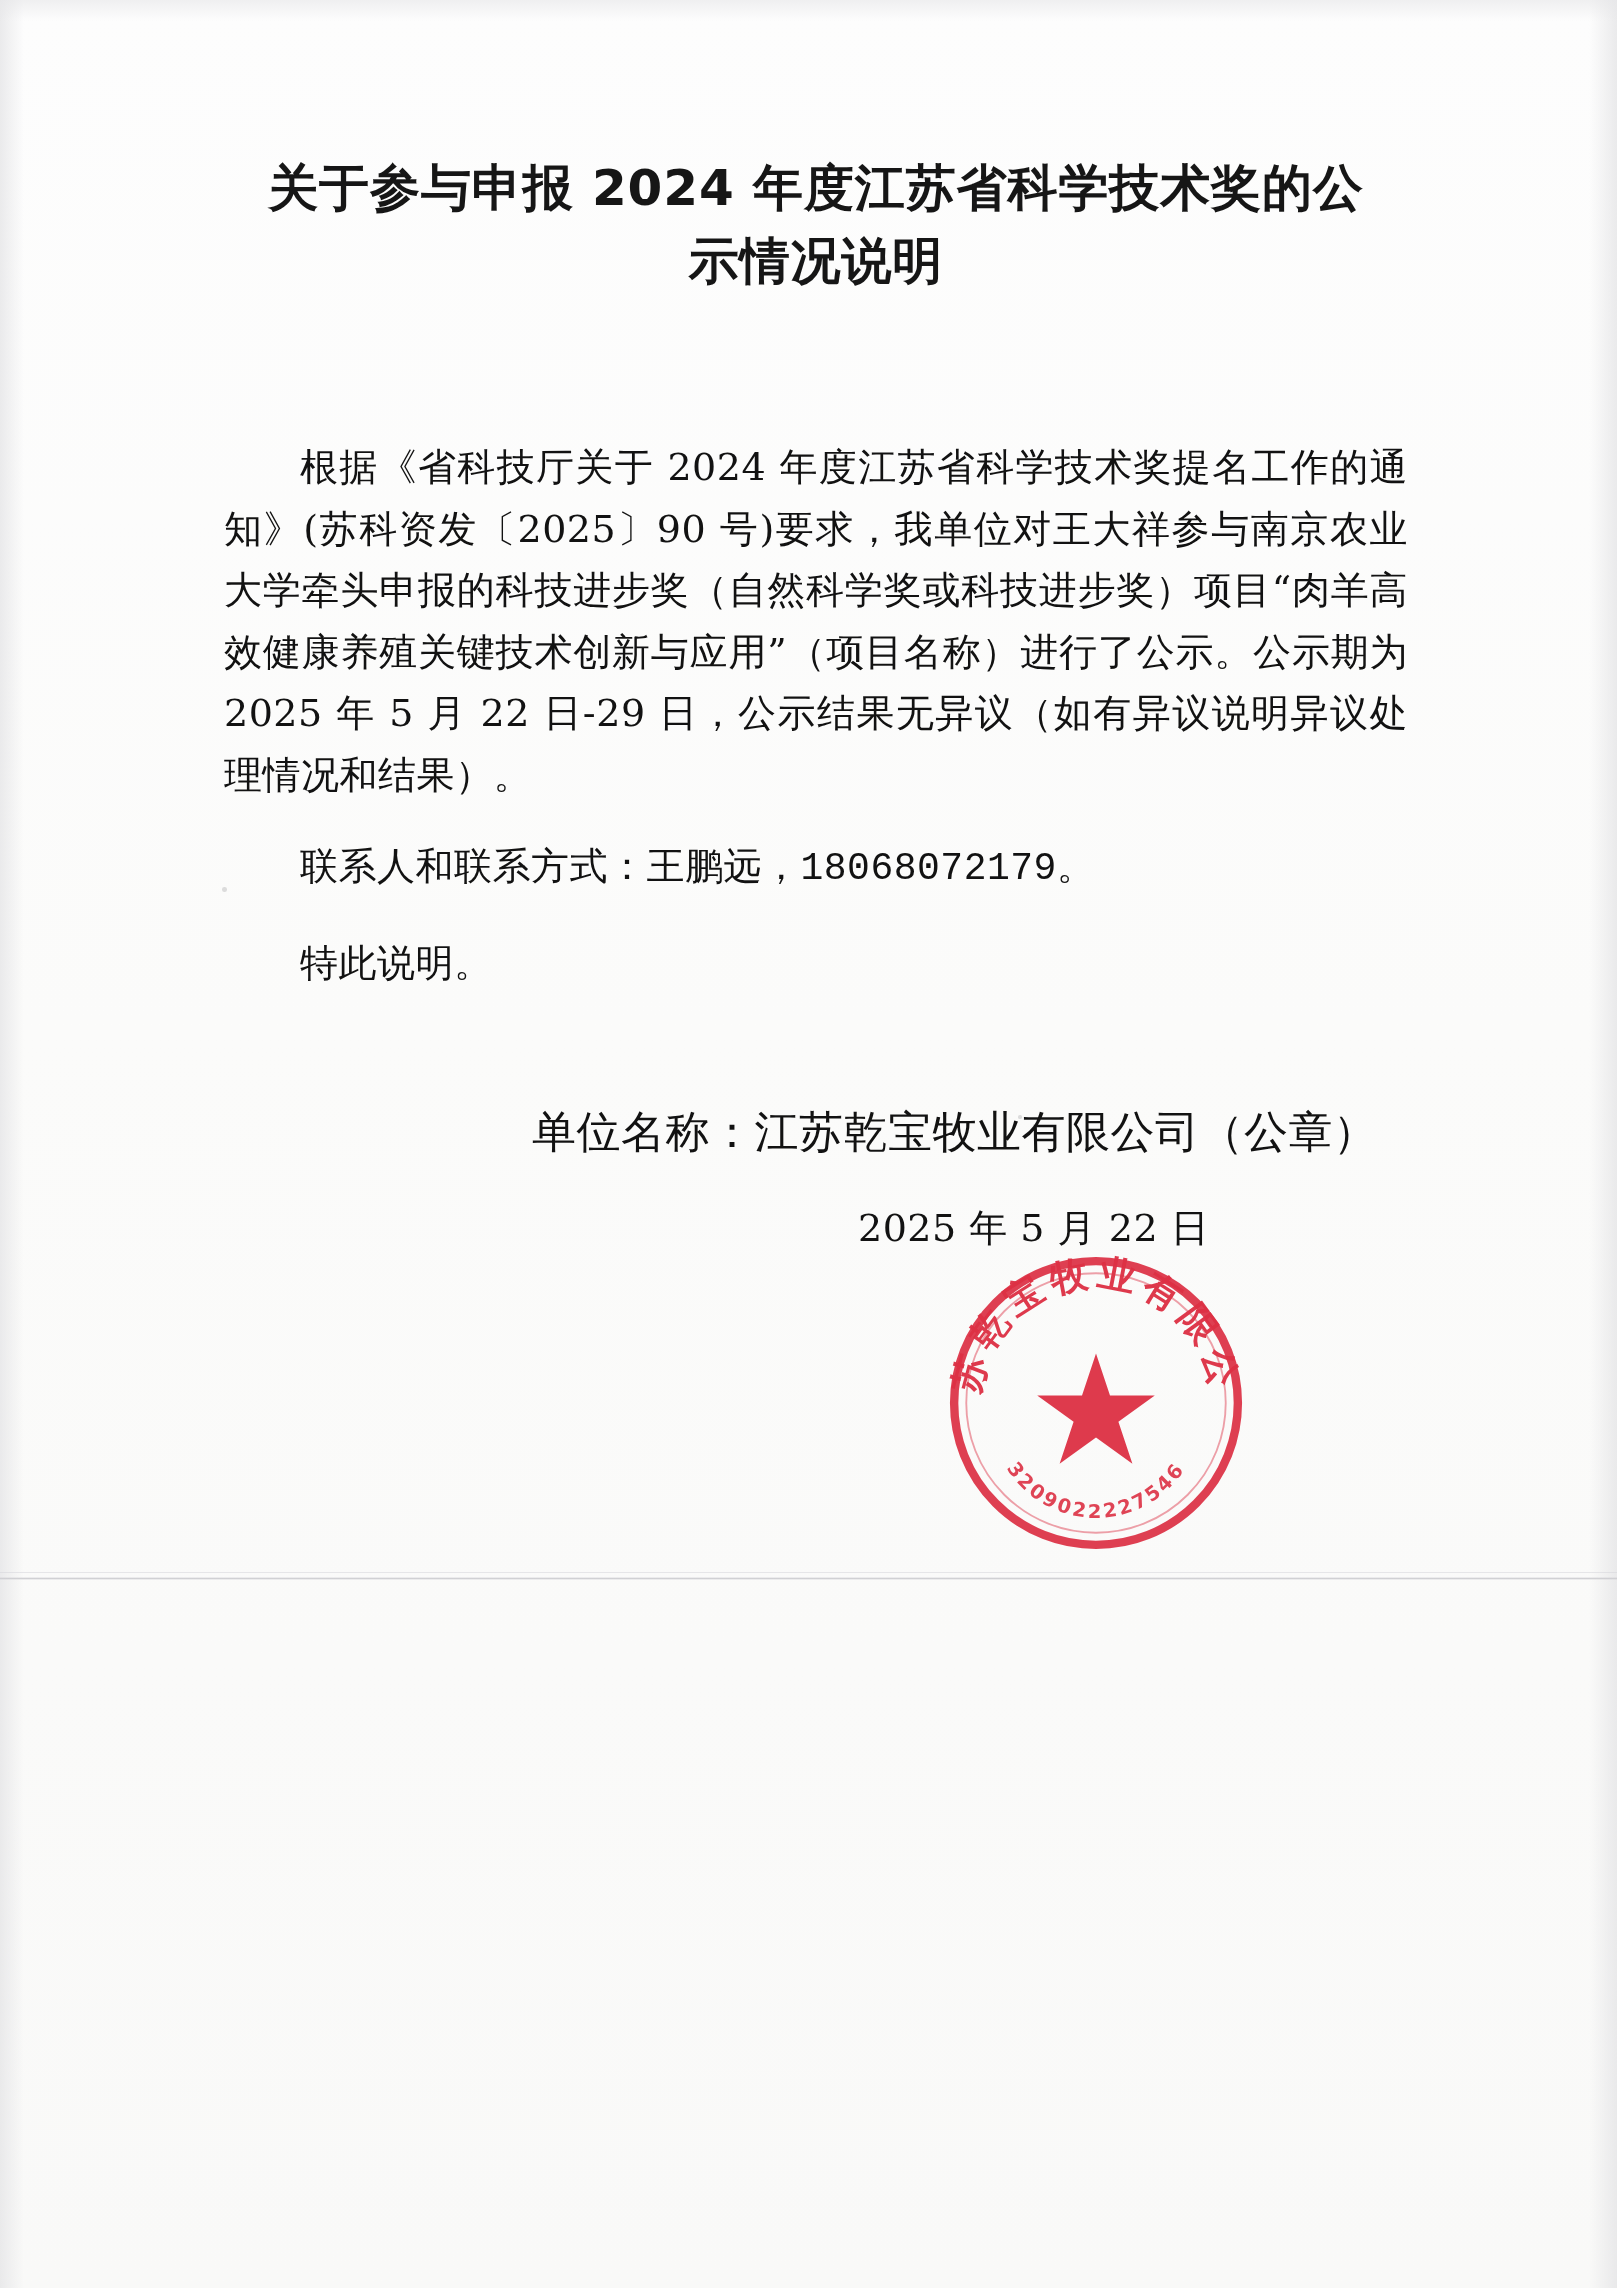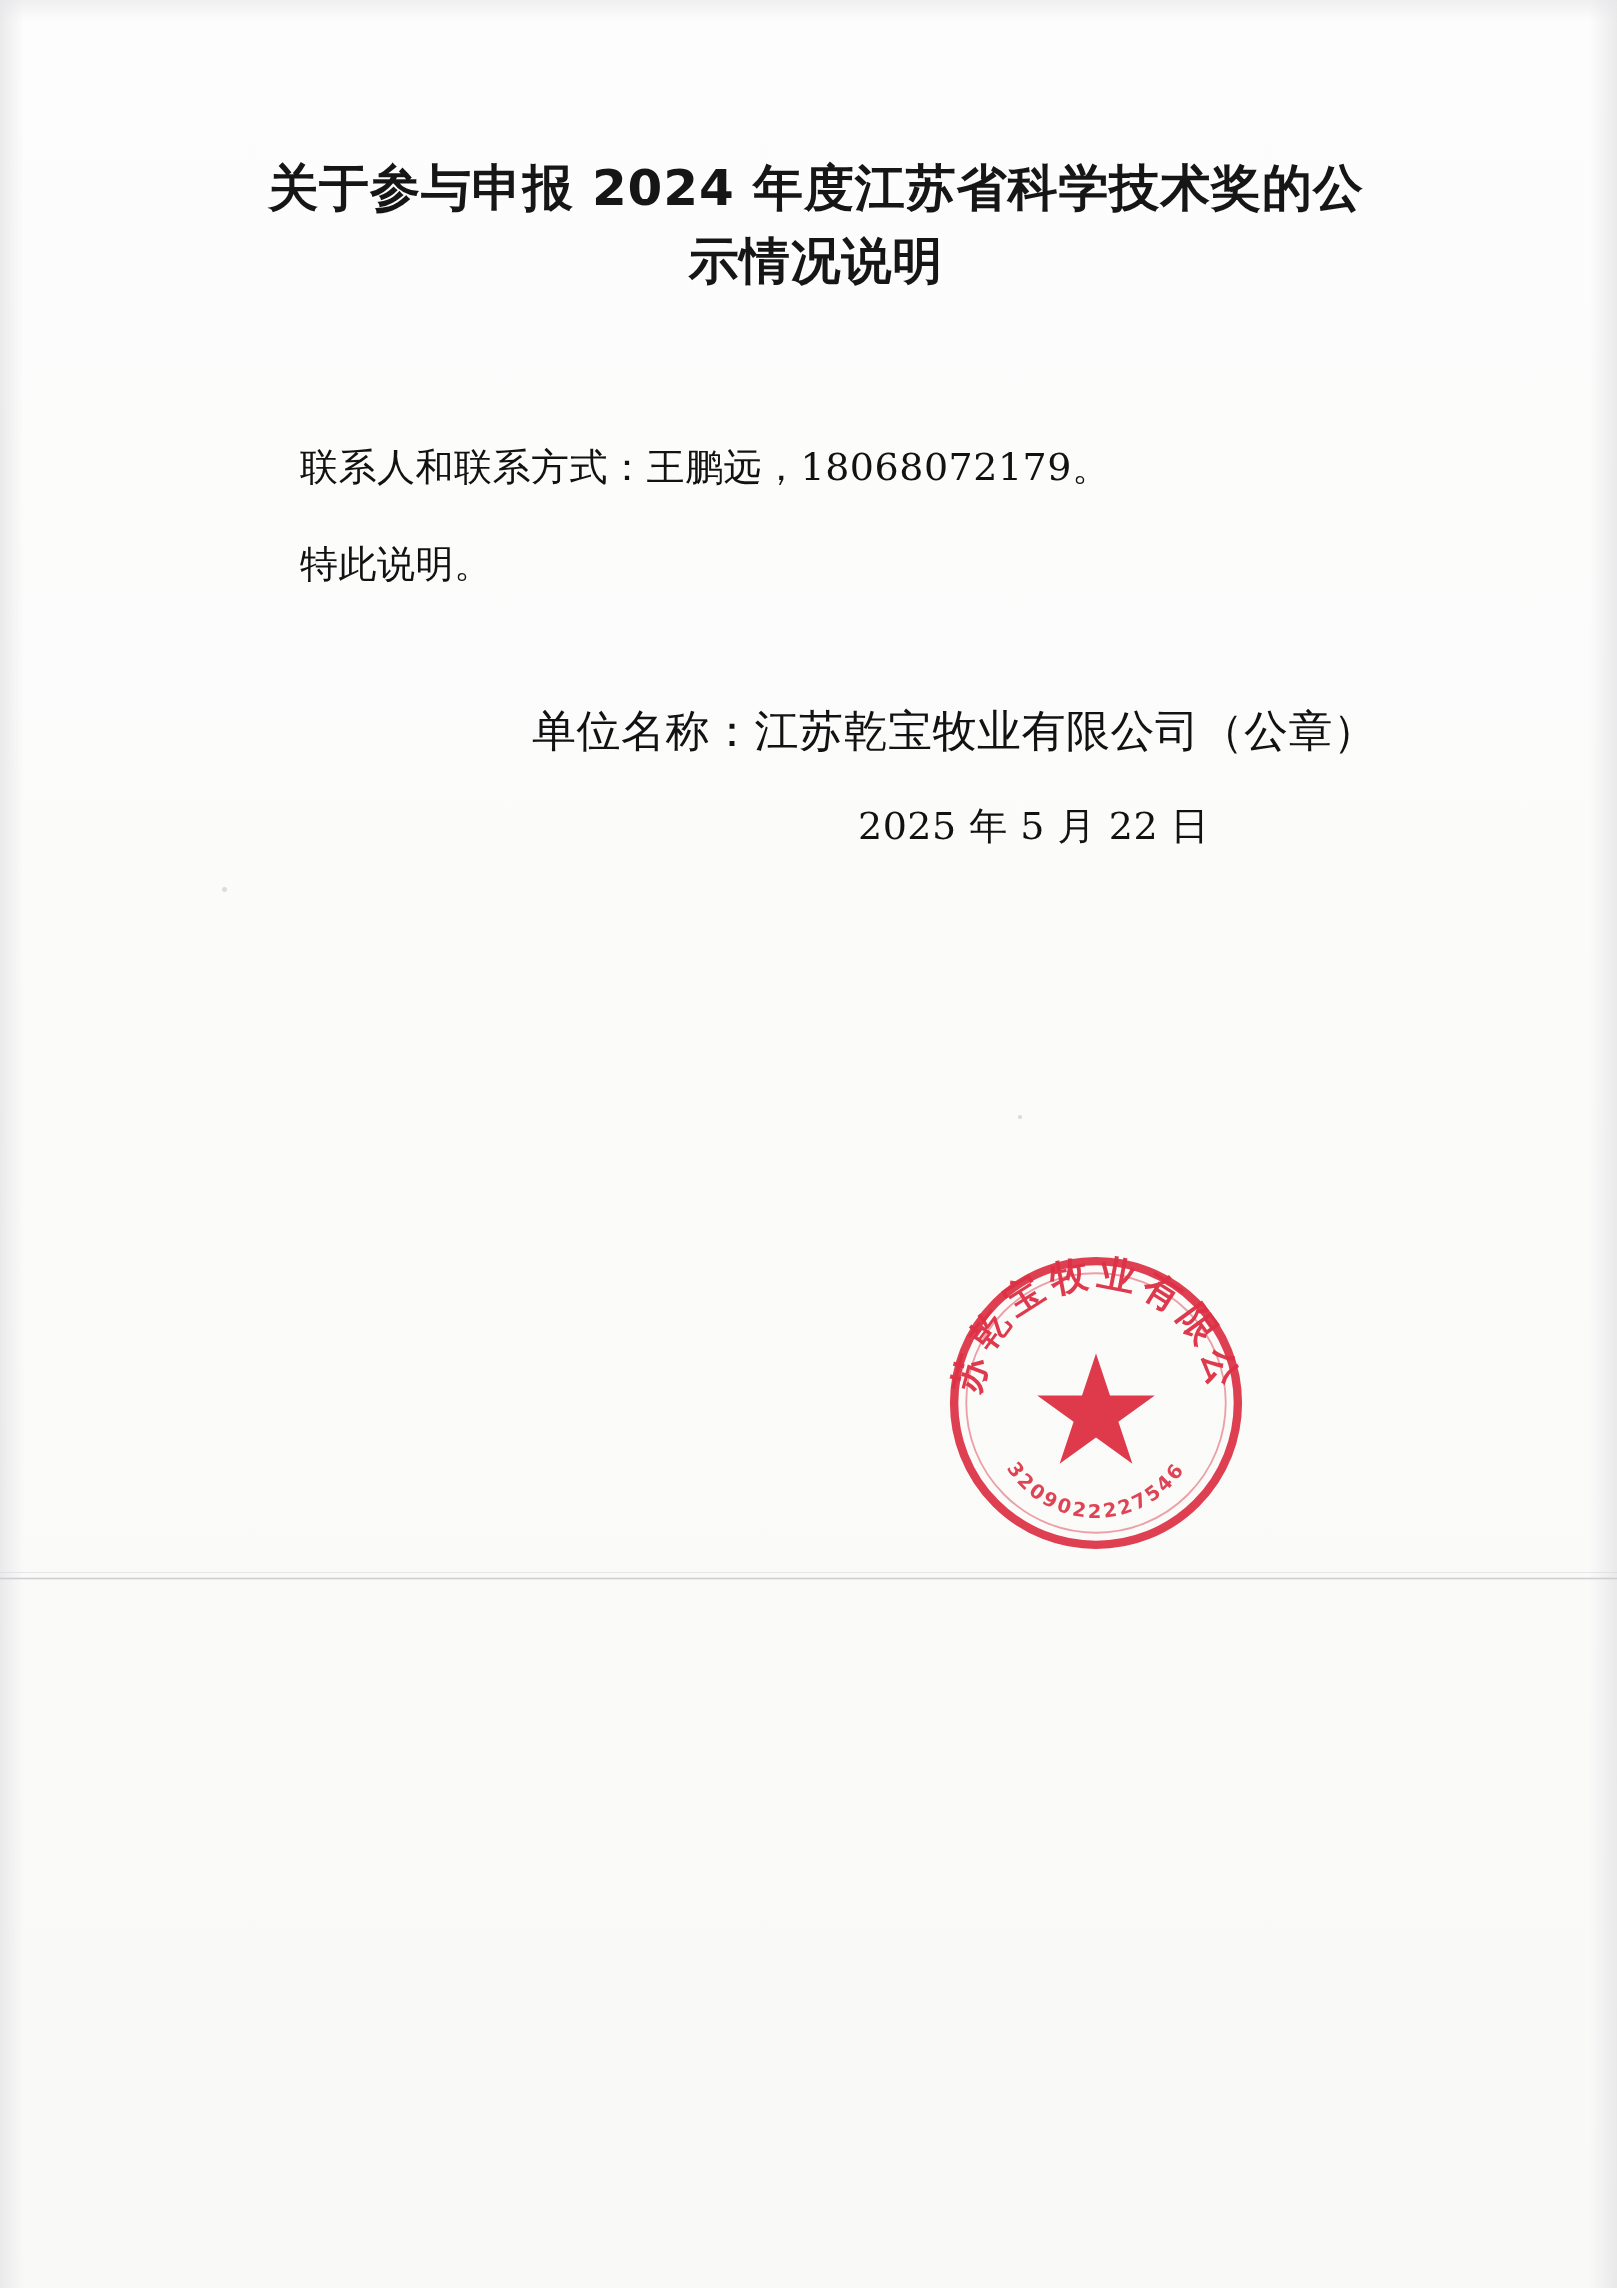--- a/index.html
+++ b/index.html
@@ -84,20 +84,21 @@
     color: #121212;
     margin: 0 0 32px 0;
     text-align: justify;
     text-justify: inter-ideograph;
     letter-spacing: 0.5px;
     text-indent: 2em;
   }
 
   p.para.tight {
     margin-bottom: 35px;
+    font-family: Liberation Mono, monospace;
   }
 
   .signature-block {
     margin-top: 101px;
     position: relative;
   }
 
   .sig-line {
     font-size: 44px;
     line-height: 1.6;
@@ -151,20 +152,21 @@
   <div class="fold-line"></div>
 
   <div class="noise-dot" style="left:222px; top:887px; width:4.7px; height:4.7px;"></div>
   <div class="noise-dot" style="left:1018px; top:1115px; width:3.7px; height:3.7px;"></div>
 
   <div class="content">
 
     <h1 class="doc-title">关于参与申报 2024 年度江苏省科学技术奖的公示情况说明</h1>
 
     <div class="body-block">
+      <p class="para">根据《省科技厅关于 2024 年度江苏省科学技术奖提名工作的通知》(苏科资发〔2025〕90 号)要求，我单位对王大祥参与南京农业大学牵头申报的科技进步奖（自然科学奖或科技进步奖）项目“肉羊高效健康养殖关键技术创新与应用”（项目名称）进行了公示。公示期为 2025 年 5 月 22 日-29 日，公示结果无异议（如有异议说明异议处理情况和结果）。</p>
       <p class="para tight">联系人和联系方式：王鹏远，18068072179。</p>
       <p class="para tight">特此说明。</p>
     </div>
 
     <div class="signature-block">
       <p class="sig-line">单位名称：江苏乾宝牧业有限公司（公章）</p>
       <p class="sig-date">2025 年 5 月 22 日</p>
     </div>
 
   </div>

